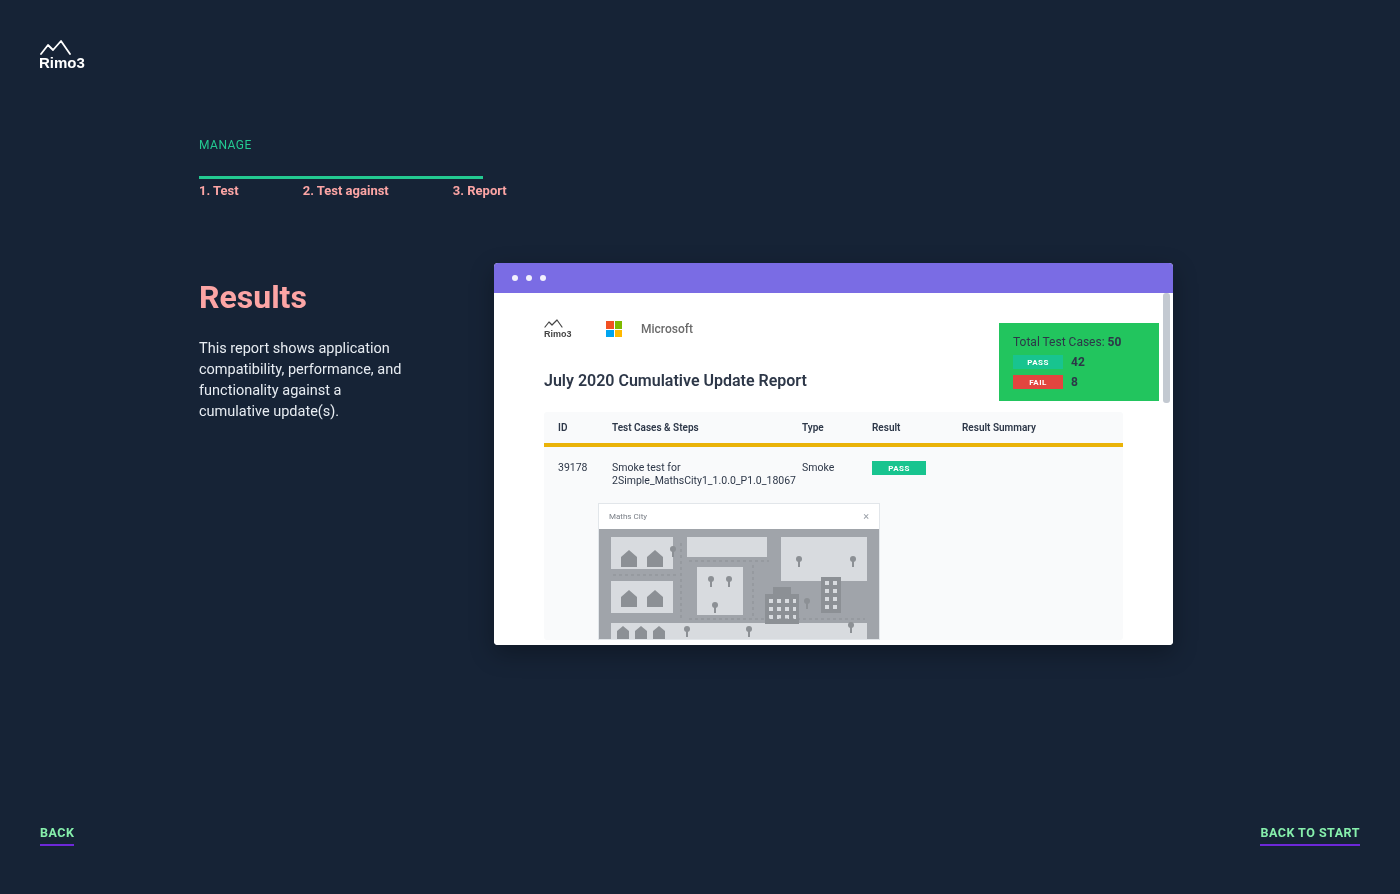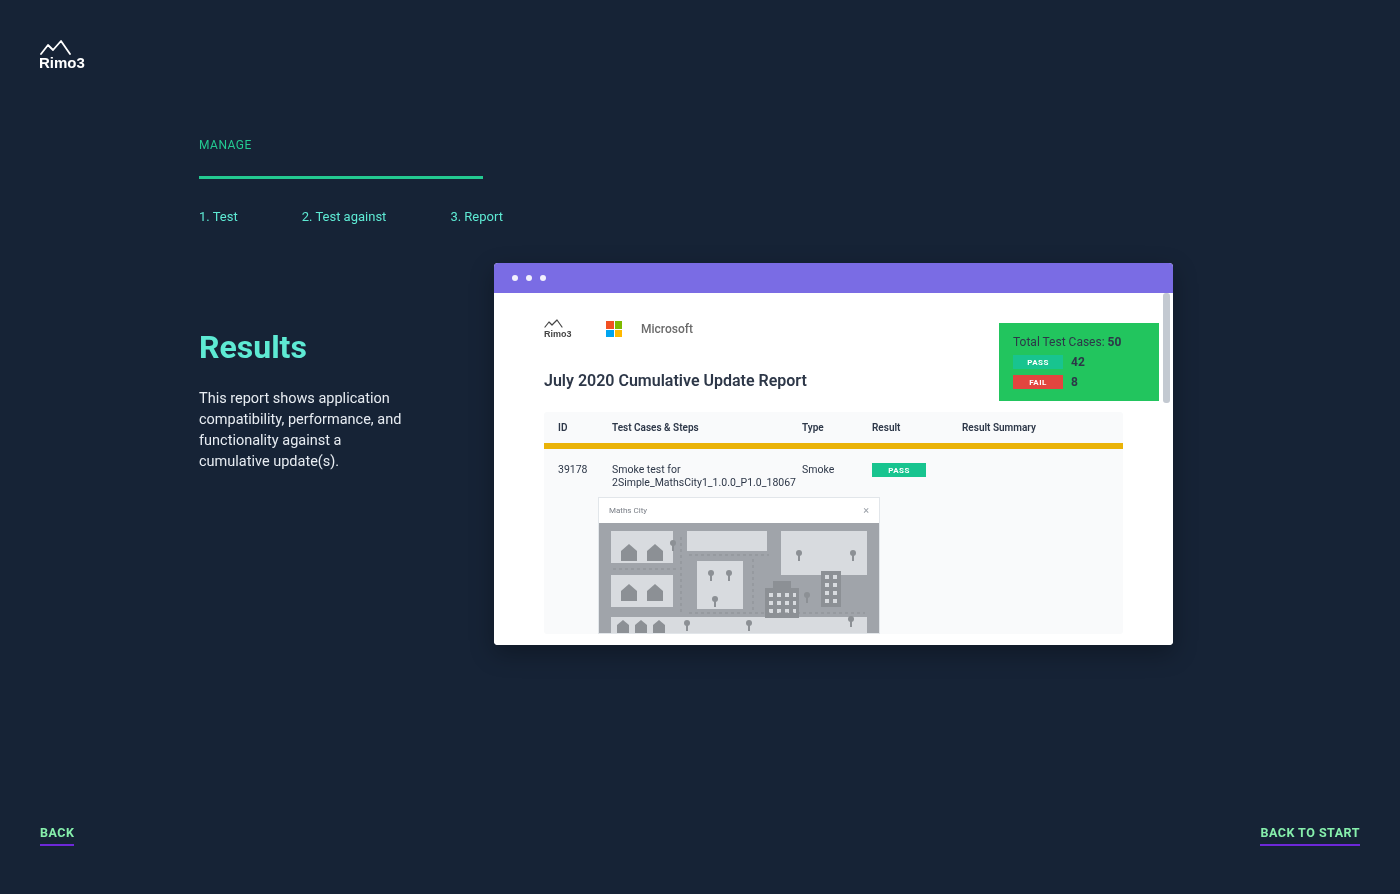--- a/index.html
+++ b/index.html
@@ -6,24 +6,24 @@
   body { background:#162336; font-family:-apple-system,BlinkMacSystemFont,'Segoe UI',Roboto,Arial,sans-serif; color:#fff; width:1400px; height:894px; overflow:hidden; position:relative; }
   
   
   .logo { position:absolute; top:40px; left:39px; display:flex; align-items:center; }
   .logo svg { display:block; }
   
   
   .content { position:absolute; left:199px; top:138px; width:284px; }
   .tab-label { color:#23ca91; font-size:12px; font-weight:400; letter-spacing:0.5px; }
   .underline { height:3px; background:#23ca91; width:284px; margin-top:24px; }
-  .steps { display:flex; gap:64px; margin-top:30px; font-size:13px; font-weight:400; color:#5eead4; }
+  .steps { display:flex; gap:64px; margin-top:4px; font-size:13px; font-weight:700; color:#fca5a5; }
   .steps span { white-space:nowrap; }
   
-  .headline { font-size:32px; font-weight:700; margin-top:104px; color:#5eead4; }
+  .headline { font-size:32px; font-weight:700; margin-top:80px; color:#fca5a5; }
   .desc { font-size:14.5px; line-height:1.45; color:#e7ecf2; margin-top:22px; max-width:210px; }
   .startover { margin-top:42px; width:186px; height:34px; background:#6a5ad8; color:#fff; border:none; font-size:12px; font-weight:700; letter-spacing:0.5px; cursor:pointer; }
   
   
   .report-window { position:absolute; left:494px; top:263px; width:679px; height:382px; background:#fff; border-radius:4px; overflow:hidden; box-shadow:0 8px 24px rgba(0,0,0,0.3); }
   .report-bar { height:30px; background:#7a6ce4; display:flex; align-items:center; padding-left:18px; gap:8px; }
   .report-bar span { width:6px; height:6px; border-radius:50%; background:#fff; opacity:0.9; }
   .report-body { position:relative; height:calc(100% - 30px); background:#fff; padding:26px 50px 0 50px; overflow:hidden; }
   .report-body::after { content:""; position:absolute; right:3px; top:0; width:7px; height:110px; background:#c3c9d1; border-radius:3px; }
   
@@ -38,25 +38,25 @@
   .summary-card { position:absolute; right:14px; top:30px; width:160px; background:#22c55e; padding:12px 14px; font-size:12px; color:#2d3748; }
   .summary-card .total { font-weight:400; }
   .summary-card .total b { font-weight:700; }
   .summary-row { display:flex; align-items:center; gap:8px; margin-top:6px; font-weight:700; }
   .badge { width:50px; height:14px; display:flex; align-items:center; justify-content:center; font-size:8px; font-weight:700; color:#fff; letter-spacing:0.5px; }
   .badge.pass { background:#18c48f; }
   .badge.fail { background:#e2453f; }
   
   .report-table { margin-top:22px; background:#f9fafb; border-radius:3px; overflow:hidden; }
   .thead, .trow { display:grid; grid-template-columns:54px 190px 70px 90px auto; padding:10px 14px; font-size:10px; font-weight:600; color:#2d3748; }
-  .thead { border-bottom:6px solid #eab308; }
+  .thead { border-bottom:4px solid #eab308; }
   .trow { font-weight:400; font-size:10.5px; padding-top:14px; padding-bottom:8px; align-items:start; }
   .trow .pill { width:54px; height:14px; background:#18c48f; color:#fff; font-size:8px; font-weight:700; display:flex; align-items:center; justify-content:center; letter-spacing:0.5px; }
   
-  .app-thumb { margin:0 0 0 54px; width:282px; border:1px solid #e2e6ea; background:#fff; }
+  .app-thumb { margin:8px 0 0 54px; width:282px; border:1px solid #e2e6ea; background:#fff; }
   .app-thumb-header { display:flex; justify-content:space-between; align-items:center; padding:6px 10px; font-size:8px; color:#7a7f87; }
   .app-thumb-header .x { font-size:11px; color:#9aa0a8; cursor:default; }
   .app-map { height:110px; background:#a0a4aa; position:relative; overflow:hidden; }
   
   
   .bottom-nav { position:absolute; bottom:48px; left:0; right:0; padding:0 40px; display:flex; justify-content:space-between; font-size:12.5px; font-weight:700; letter-spacing:0.5px; }
   .bottom-nav a { color:#86efac; text-decoration:none; padding-bottom:4px; border-bottom:2px solid #6d28d9; cursor:pointer; }
 </style>
 </head>
 <body>

